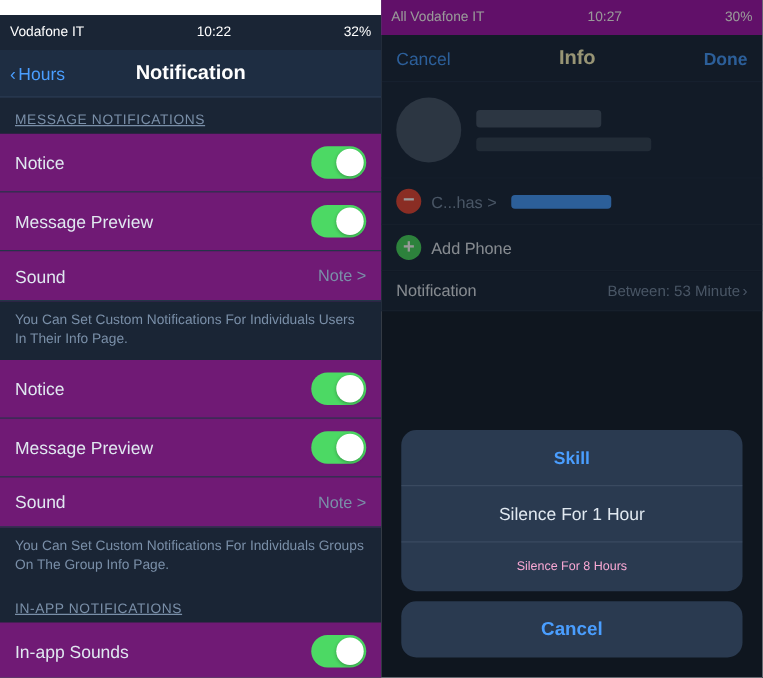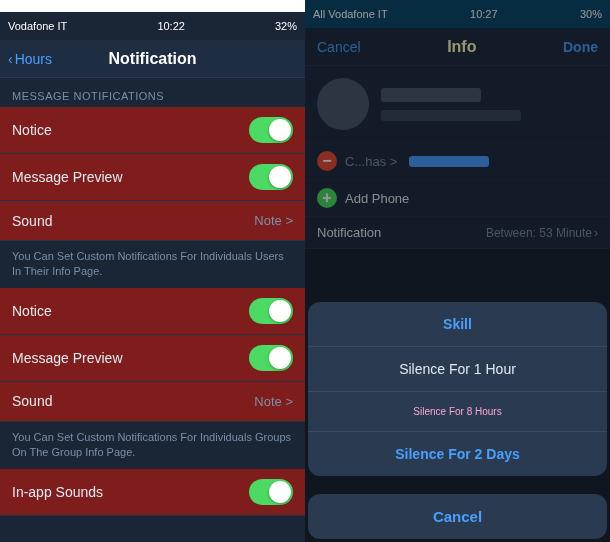--- a/index.html
+++ b/index.html
@@ -53,23 +53,24 @@
       color: #fff;
       font-size: 16px;
       font-weight: 600;
     }
     .section-header {
       color: #7a8fa8;
       font-size: 11px;
       font-weight: 500;
       padding: 12px 12px 5px 12px;
       letter-spacing: 0.5px;
+      text-decoration: underline;
     }
     .setting-row {
-      background: #7f1d1d;
+      background: #701a75;
       display: flex;
       align-items: center;
       justify-content: space-between;
       padding: 10px 12px;
       border-bottom: 1px solid #253448;
       min-height: 40px;
     }
     .setting-row:first-of-type {
       border-top: 1px solid #253448;
     }
@@ -110,21 +111,21 @@
     
     .right-panel {
       width: 305px;
       height: 542px;
       background: #1a2535;
       color: #fff;
       overflow: hidden;
       position: relative;
     }
     .right-status-bar {
-      background: #0c4a6e;
+      background: #a21caf;
       height: 28px;
       display: flex;
       align-items: center;
       justify-content: space-between;
       padding: 0 8px;
       font-size: 11px;
       color: #fff;
     }
     .right-nav-bar {
       background: #1e2d42;
@@ -273,22 +274,22 @@
     .action-sheet-overlay {
       position: absolute;
       bottom: 0;
       left: 0;
       right: 0;
       top: 0;
       background: rgba(0,0,0,0.4);
       display: flex;
       flex-direction: column;
       justify-content: flex-end;
-      padding: 3px;
-      gap: 18px;
+      padding: 16px;
+      gap: 8px;
       z-index: 10;
     }
     .action-sheet-main {
       background: #2a3a50;
       border-radius: 12px;
       overflow: hidden;
     }
     .action-sheet-item {
       padding: 14px 12px;
       text-align: center;
@@ -360,20 +361,21 @@
   <div class="setting-row">
     <span class="setting-label">Message Preview</span>
     <div class="toggle"></div>
   </div>
   <div class="setting-row">
     <span class="setting-label">Sound</span>
     <span class="setting-note">Note &gt;</span>
   </div>
   <div class="info-text">You Can Set Custom Notifications For Individuals Groups On The Group Info Page.</div>
 
+  <div class="section-header">IN-APP NOTIFICATIONS</div>
 
   <div class="setting-row">
     <span class="setting-label">In-app Sounds</span>
     <div class="toggle"></div>
   </div>
 
 </div>
 
 <div class="right-panel">
 
@@ -414,18 +416,17 @@
       <span>Between: 53 Minute</span>
       <span class="chevron">›</span>
     </div>
   </div>
 
   <div class="action-sheet-overlay">
     <div class="action-sheet-main">
       <div class="action-sheet-item highlighted">Skill</div>
       <div class="action-sheet-item">Silence For 1 Hour</div>
       <div class="action-sheet-item silence-8h">Silence For 8 Hours</div>
-      <div class="action-sheet-item highlighted">Silence For 2 Days</div>
     </div>
     <div class="action-sheet-cancel">Cancel</div>
   </div>
 
 </div>
 
 </body></html>

